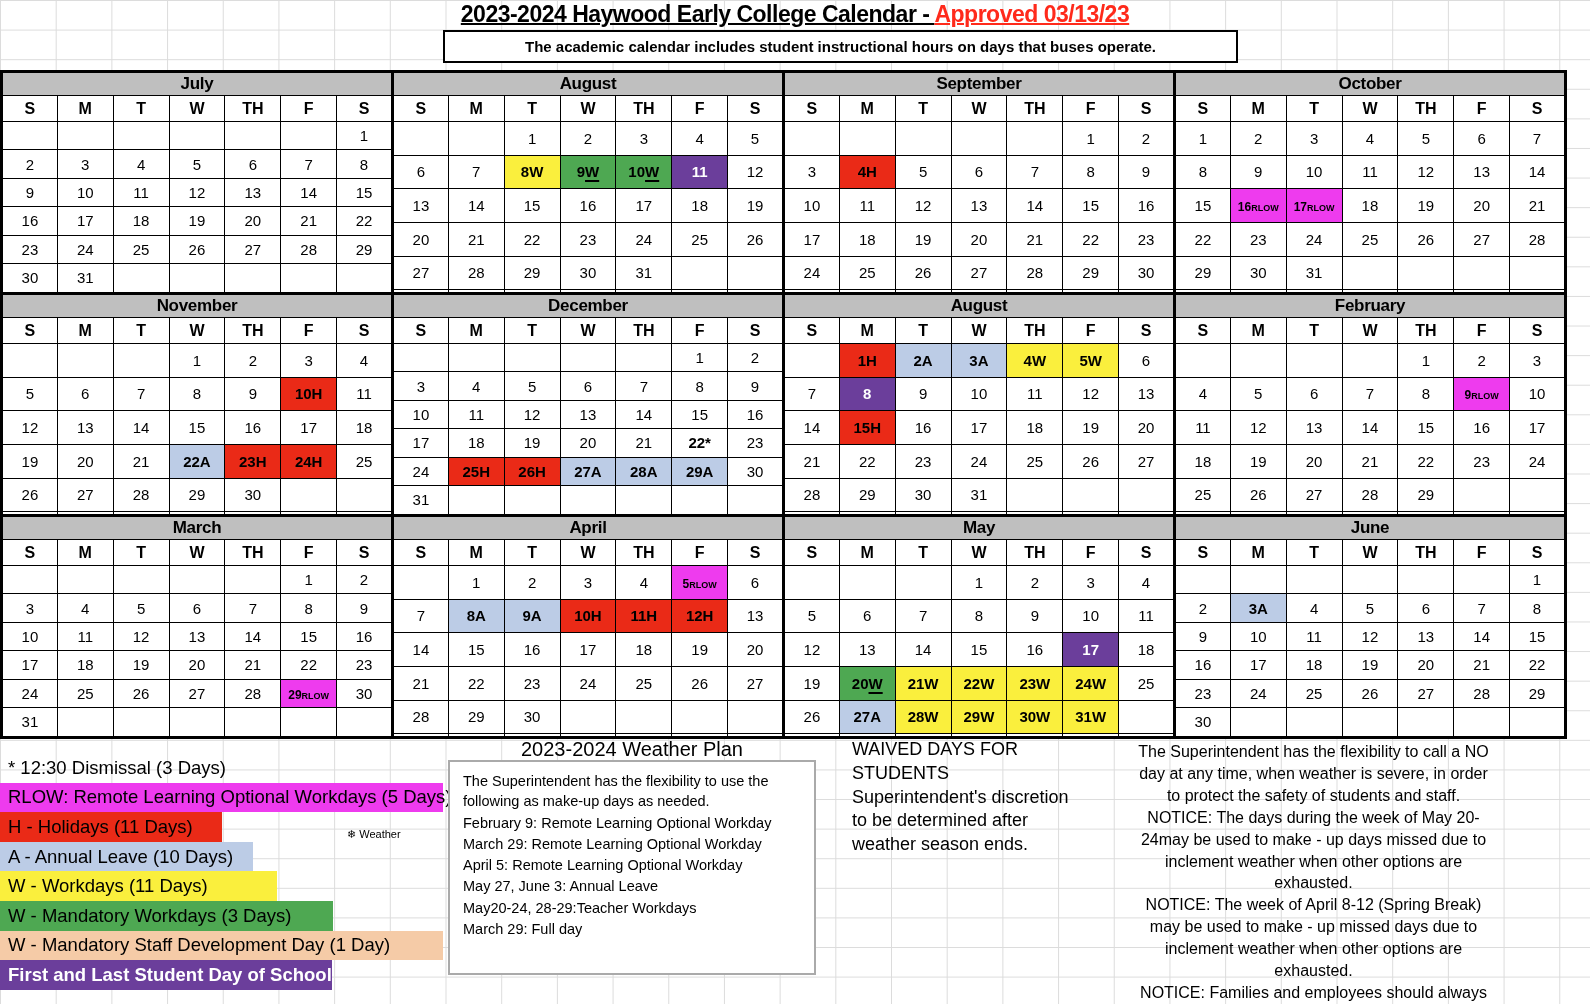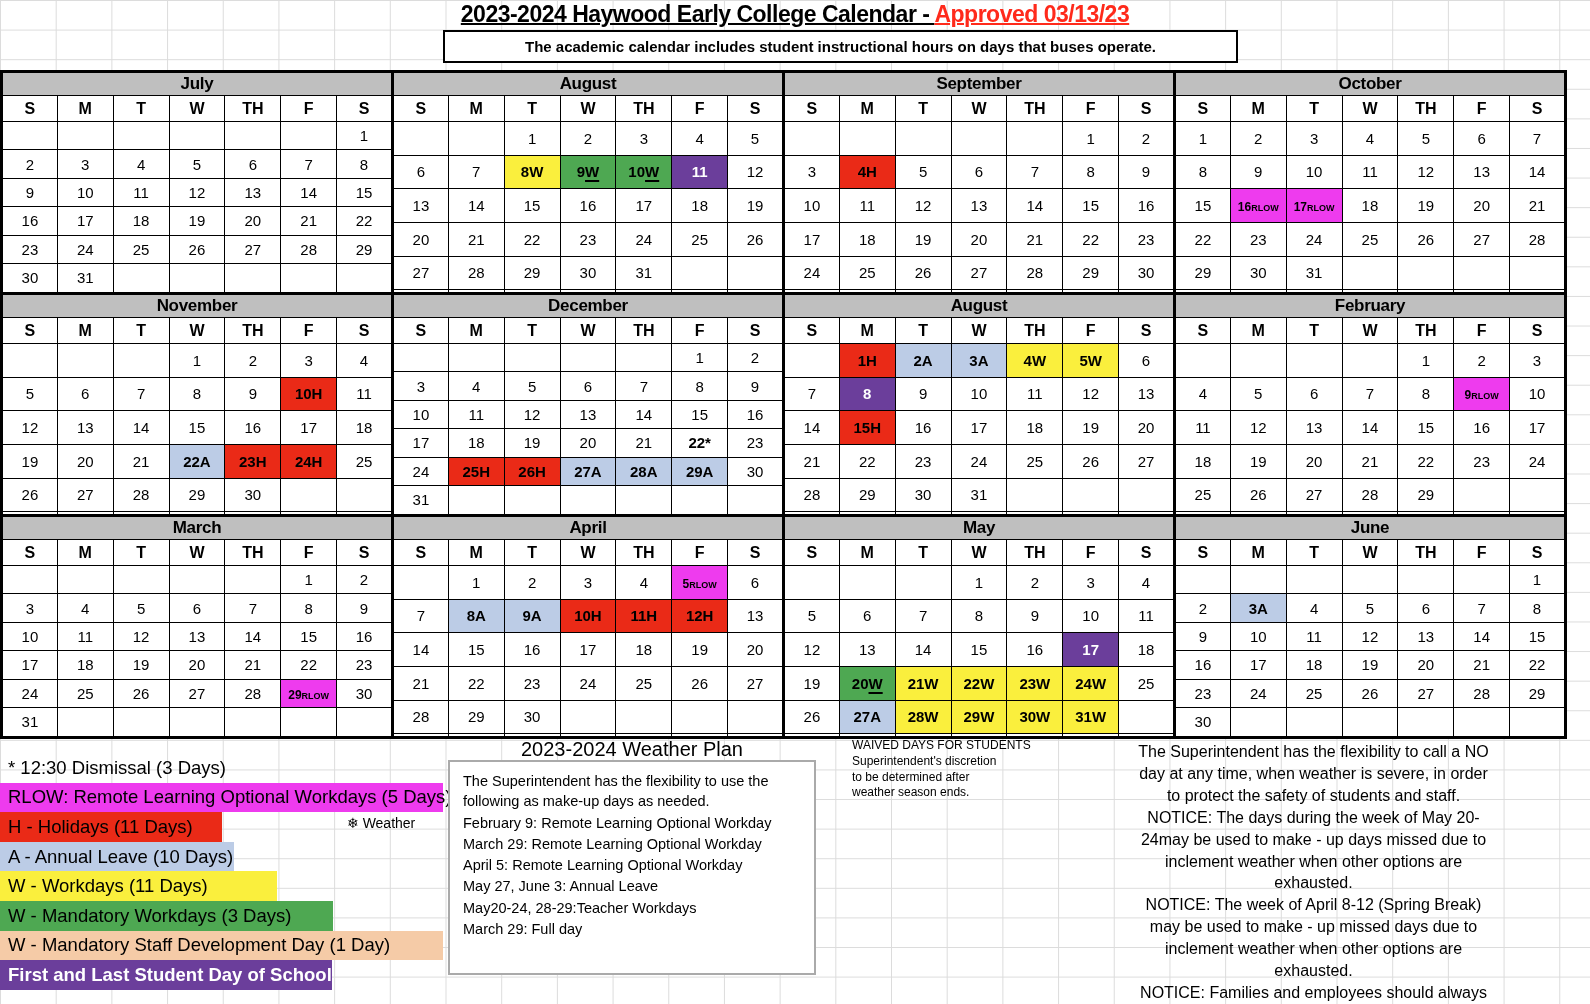--- a/index.html
+++ b/index.html
@@ -61,35 +61,35 @@
   td .rnum { font-size:12px; font-weight:bold; }
   td .rsfx { font-size:9px;  font-weight:bold; }
   
   .footer { position:absolute; left:0; top:737px; width:1590px; height:267px; }
   .legend-col { position:absolute; left:0; top:16px;text-align:right; }
   .legend-item {
     height:29.6px; display:flex; align-items:center;
     padding-left:8px; font-size:18.5px; white-space:nowrap;
   }
   .weather-label {
-    position:absolute; left:347px; top:78px; font-size:14px; white-space:nowrap;text-align:center;
+    position:absolute; left:347px; top:91px; font-size:11px; white-space:nowrap;text-align:center;
   }
   .wp-title {
     position:absolute; left:448px; top:1px; width:368px; text-align:center;
     font-size:20px; white-space:nowrap;
   }
   .wp-box {
     position:absolute; left:448px; top:23px; width:368px; height:215px;
     background:#fff; border:2px solid #aaa; padding:9px 13px;
     font-size:14.5px; line-height:1.4;
   }
   .wp-box .wp-line { margin:0 0 1px 0; }
   .waived {
     position:absolute; left:852px; top:1px; width:265px;
-    font-size:12px; line-height:1.32;
+    font-size:18px; line-height:1.32;
   }
   .notices {
     position:absolute; left:1137px; top:4px; width:353px;
     font-size:16px; line-height:1.37;text-align:center;
   }
   .notices p { margin:0; }
 </style>
 </head>
 <body>
 
@@ -974,21 +974,21 @@
           </tbody>
         </table>
       </div>
     </div>
 
   <div class="footer">
     <div class="legend-col">
         <div class="legend-item" style="background: transparent; color: rgb(0, 0, 0); width: 300px;">* 12:30 Dismissal (3 Days)</div>
         <div class="legend-item" style="background: rgb(238, 59, 238); color: rgb(0, 0, 0); width: 443px;">RLOW: Remote Learning Optional Workdays (5 Days)</div>
         <div class="legend-item" style="background: rgb(234, 42, 23); color: rgb(0, 0, 0); width: 222px;">H - Holidays (11 Days)</div>
-        <div class="legend-item" style="background: rgb(188, 204, 230); color: rgb(0, 0, 0); width: 234px;">A - Annual Leave (10 Days)</div>
+        <div class="legend-item" style="background: rgb(188, 204, 230); color: rgb(0, 0, 0); width: 253px;">A - Annual Leave (10 Days)</div>
         <div class="legend-item" style="background: rgb(250, 239, 61); color: rgb(0, 0, 0); width: 277px;">W - Workdays (11 Days)</div>
         <div class="legend-item" style="background: rgb(78, 168, 82); color: rgb(0, 0, 0); width: 333px;">W - Mandatory Workdays (3 Days)</div>
         <div class="legend-item" style="background: rgb(245, 203, 167); color: rgb(0, 0, 0); width: 443px;">W - Mandatory Staff Development Day (1 Day)</div>
         <div class="legend-item" style="background: rgb(107, 62, 155); color: rgb(255, 255, 255); width: 332px; font-weight: bold;">First and Last Student Day of School</div>
       </div>
 
     <div class="weather-label">
       <span>❄</span>
       <span>Weather</span>
     </div>

